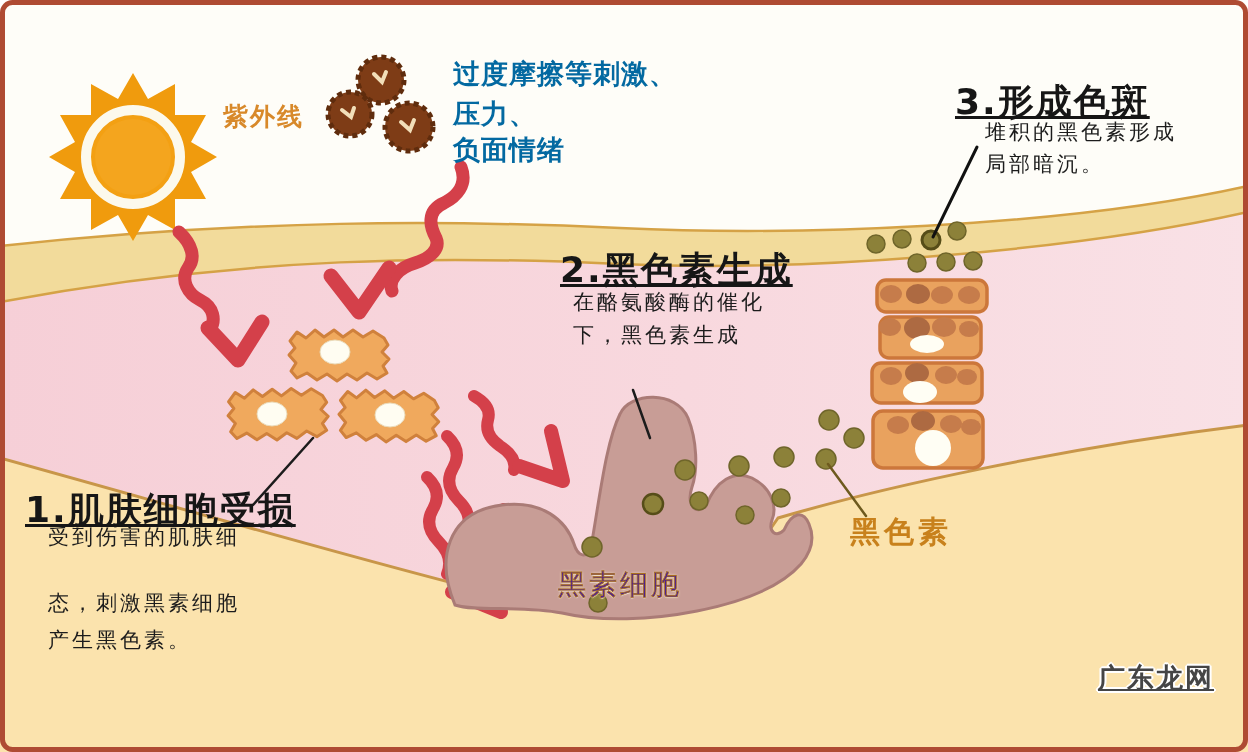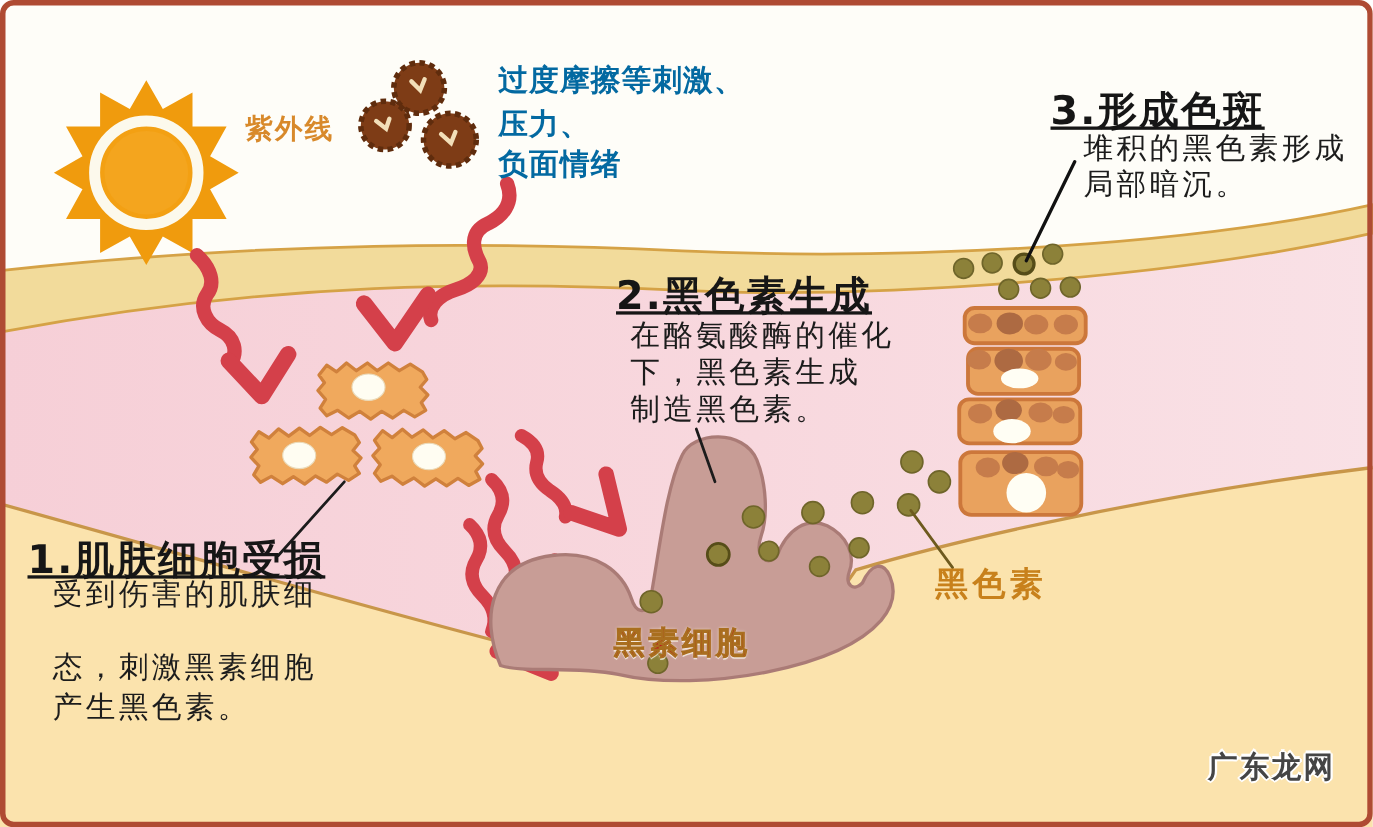--- a/index.html
+++ b/index.html
@@ -3,26 +3,26 @@
 <meta charset="utf-8">
 <style>
   html,body{margin:0;padding:0;background:#ffffff;}
   .stage{
     position:relative;width:1248px;height:752px;overflow:hidden;
     font-family:"DejaVu Sans","Liberation Sans",sans-serif;
   }
   .stage svg{position:absolute;left:0;top:0;}
   .txt{position:absolute;white-space:nowrap;line-height:1;}
   .step-heading{font-size:36px;font-weight:700;color:#161616;letter-spacing:2px;text-decoration:underline;}
-  .step-body{font-size:27px;color:#1c1c1c;letter-spacing:3px;}
+  .step-body{font-size:21px;color:#1c1c1c;letter-spacing:3px;}
   .orange-label{font-size:26px;font-weight:700;color:#D8892A;letter-spacing:2px;}
   .stimuli-line{font-size:27px;font-weight:700;color:#0369a1;letter-spacing:1px;}
   .melanin-label{font-size:30px;font-weight:700;color:#C8811C;letter-spacing:4px;}
   .melanocyte-label{
-    font-size:28px;font-weight:700;color:#b91c1c;letter-spacing:3px;
+    font-size:28px;font-weight:400;color:#4c1d95;letter-spacing:3px;
     -webkit-text-stroke:0.8px #A96F1F;
     text-shadow:0 0 3px rgba(255,243,214,0.95), 0 1px 0 rgba(255,255,255,0.65);
   }
   .watermark{
     font-size:27px;font-weight:700;color:#454545;letter-spacing:2px;
     text-shadow:-2px 0 0 #fff,2px 0 0 #fff,0 -2px 0 #fff,0 2px 0 #fff,
                 -1px -1px 0 #fff,1px 1px 0 #fff,-1px 1px 0 #fff,1px -1px 0 #fff;
   }
 </style>
 </head>
@@ -186,25 +186,24 @@
 <div class="txt stimuli-line" style="left:453px;top:100px;">压力、</div>
 <div class="txt stimuli-line" style="left:453px;top:136px;">负面情绪</div>
 
 <div class="txt step-heading" style="left:955px;top:84px;">3.形成色斑</div>
 <div class="txt step-body" style="left:985px;top:122px;">堆积的黑色素形成</div>
 <div class="txt step-body" style="left:985px;top:154px;font-family:Liberation Serif, serif;">局部暗沉。</div>
 
 <div class="txt step-heading" style="left:560px;top:252px;">2.黑色素生成</div>
 <div class="txt step-body" style="left:573px;top:292px;">在酪氨酸酶的催化</div>
 <div class="txt step-body" style="left:573px;top:325px;">下，黑色素生成</div>
-<div class="txt step-body" style="left:573px;top:359px;">制造黑色素。</div>
 
 <div class="txt step-heading" style="left:25px;top:492px;">1.肌肤细胞受损</div>
 <div class="txt step-body" style="left:48px;top:527px;">受到伤害的肌肤细</div>
 <div class="txt step-body" style="left:48px;top:593px;">态，刺激黑素细胞</div>
 <div class="txt step-body" style="left:48px;top:630px;">产生黑色素。</div>
 
 <div class="txt melanin-label" style="left:850px;top:517px;">黑色素</div>
 <div class="txt melanocyte-label" style="left:558px;top:571px;">黑素细胞</div>
 
-<div class="txt watermark" style="left:1098px;top:684px;">广东龙网</div>
+<div class="txt watermark" style="left:1098px;top:664px;text-decoration:underline;">广东龙网</div>
 
 </div>
 
 </body></html>

